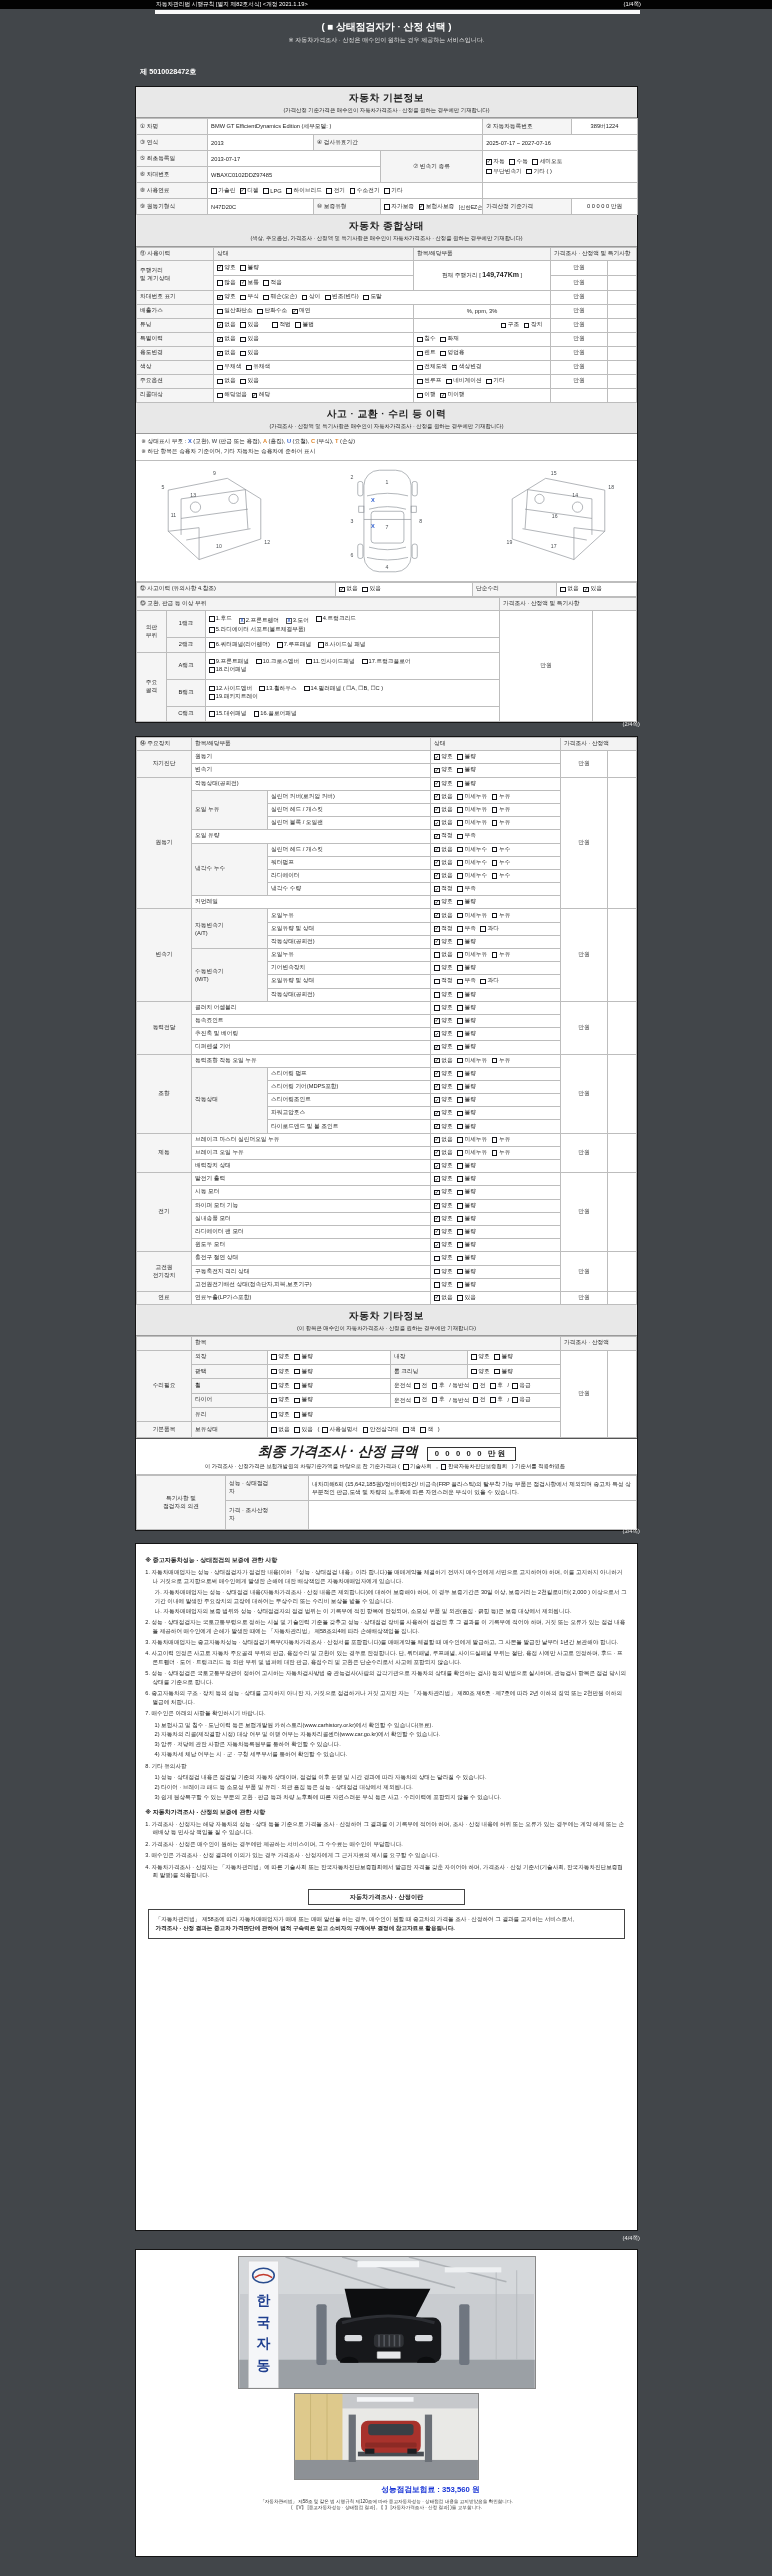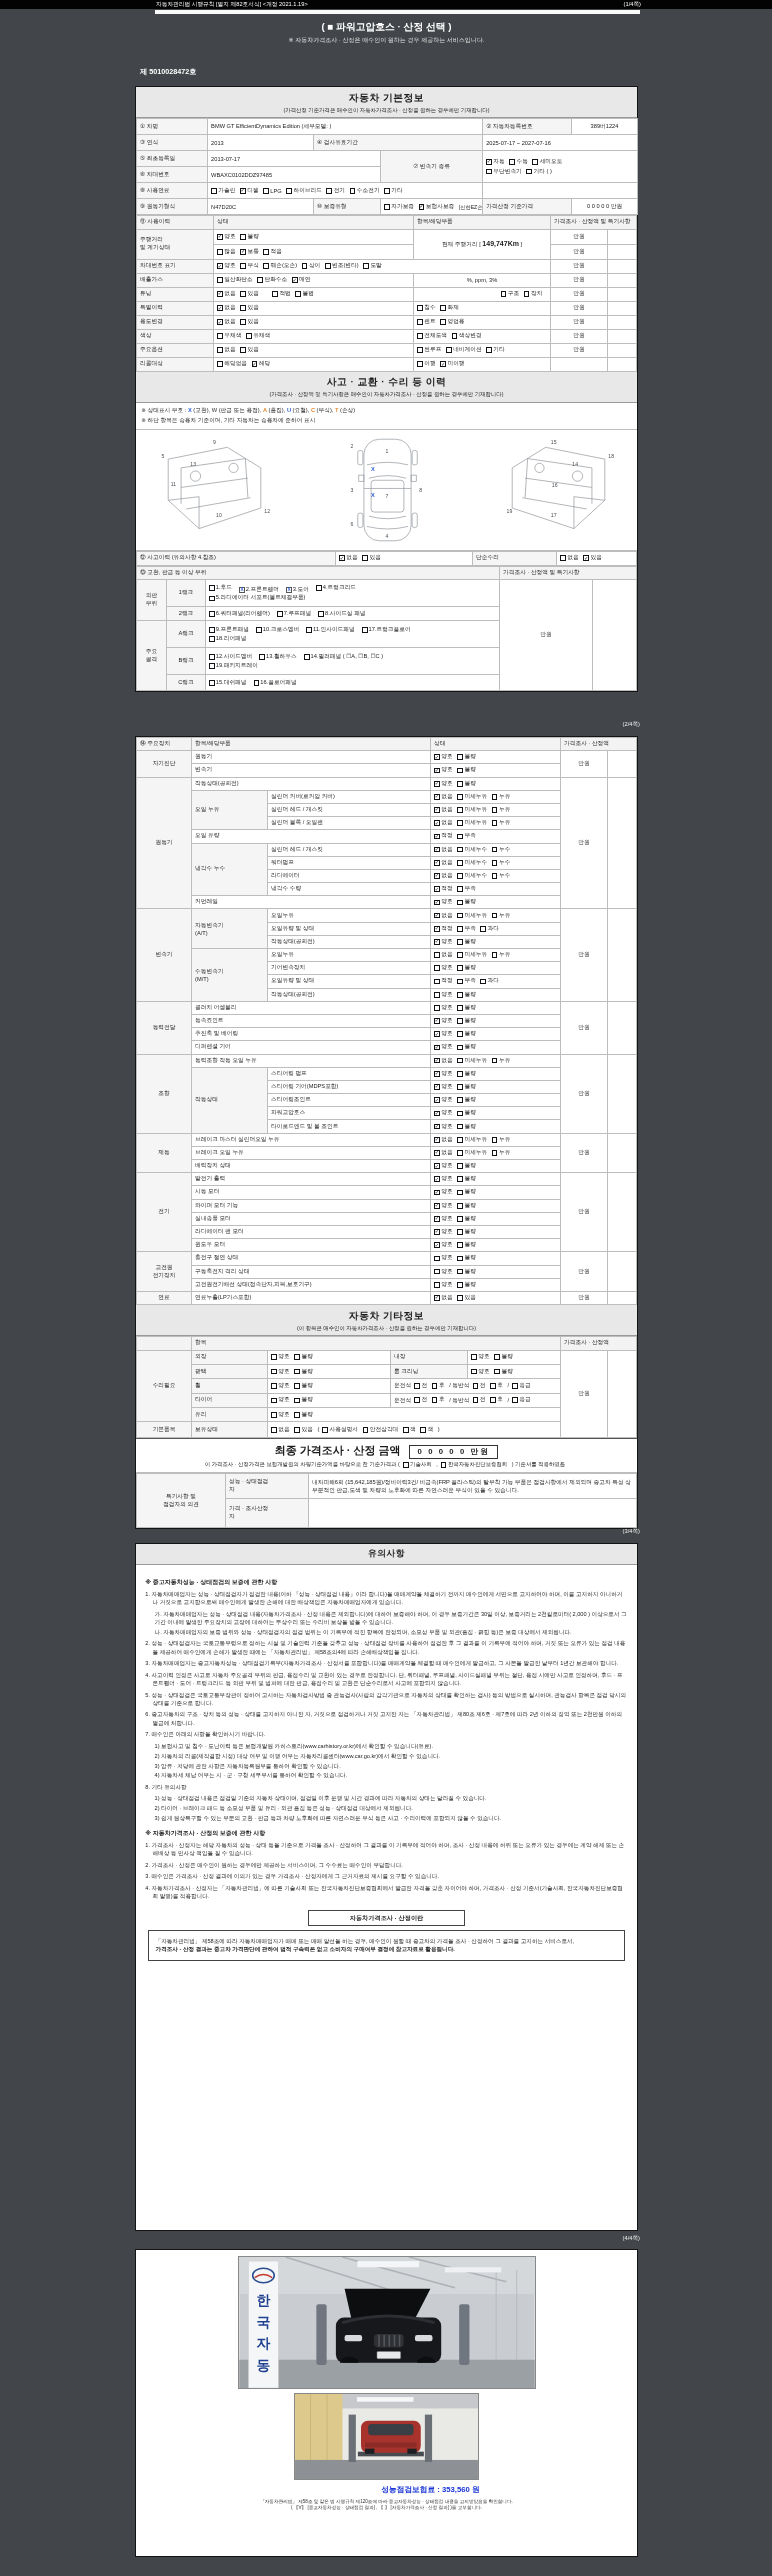--- a/index.html
+++ b/index.html
@@ -70,21 +70,21 @@
 </head>
 <body>
 
 <div id="topbar">
   <span class="tl">자동차관리법 시행규칙 [별지 제82호서식] &lt;개정 2021.1.19&gt;</span>
   <span class="tr">(1/4쪽)</span>
 </div>
 <div id="whiterule"></div>
 
 <div id="dochead">
-  <div class="t2">( ■ 파워고압호스 · 산정 선택 )</div>
+  <div class="t2">( ■ 상태점검자가 · 산정 선택 )</div>
   <div class="t3">※ 자동차가격조사 · 산정은 매수인이 원하는 경우 제공하는 서비스입니다.</div>
 </div>
 <div id="docno">제 5010028472호</div>
 
 <div class="card" style="top:86px;">
   <div class="band">
     <div class="bt">자동차 기본정보</div>
     <div class="bs">(가격산정 기준가격은 매수인이 자동차가격조사 · 산정을 원하는 경우에만 기재합니다)</div>
   </div>
   <table>
@@ -173,20 +173,24 @@
               </span><span class="cb">
                 <span class="bx">✓</span>
                 <span>보험사보증</span>
               </span></span><span style="font-size:5.2px">[신한EZ손해보험]</span></td>
       <td class="lbl">가격산정 기준가격</td>
       <td class="ctr">0 0 0 0 0 만원</td>
     </tr>
   </tbody>
     </table>
 
+  <div class="band">
+    <div class="bt">자동차 종합상태</div>
+    <div class="bs">(색상, 주요옵션, 가격조사 · 산정액 및 특기사항은 매수인이 자동차가격조사 · 산정을 원하는 경우에만 기재합니다)</div>
+  </div>
   <table>
     <colgroup>
         <col style="width:77px">
         <col style="width:200px">
         <col style="width:137px">
         <col style="width:57px">
         <col style="width:29px">
       </colgroup>
     <tbody>
         <tr style="height:13.4px">
@@ -1278,21 +1282,21 @@
               </span><span class="cb">
                 <span class="bx"></span>
                 <span>잭</span>
               </span><span class="cbt">)</span></span></td>
     </tr>
   </tbody>
     </table>
 
   <div id="finalwrap">
     <div id="finalrow">
-      <span style="font-size:11px;font-weight:bold;">최종 가격조사 · 산정 금액</span>
+      <span style="font-size:14px;font-weight:bold;font-style:italic;">최종 가격조사 · 산정 금액</span>
       <span class="amountbox">0  0  0  0  0 만원</span>
     </div>
     <div id="finalnote"><span class="cbg"><span class="cbt">이 가격조사 · 산정가격은 보험개발원의 차량기준가액을 바탕으로 한 기준가격과 (</span><span class="cb">
             <span class="bx"></span>
             <span>기술사회</span>
           </span><span class="cbt">,</span><span class="cb">
             <span class="bx"></span>
             <span>한국자동차진단보증협회</span>
           </span><span class="cbt">) 기준서를 적용하였음</span></span></div>
   </div>
@@ -1316,23 +1320,20 @@
 자</td>
       <td></td>
     </tr>
   </tbody>
     </table>
 </div>
 
 <div class="marker" style="top:1528px;">(3/4쪽)</div>
 
 <div class="card" style="top:1543px;height:688px;">
-  <div class="band small">
-    <div class="bt" style="font-size:8.8px">유의사항</div>
-  </div>
   <div id="noticebody">
     <div id="notice-blocks">
         <div class="n-h">※ 중고자동차성능 · 상태점검의 보증에 관한 사항</div>
         <div class="n-p">1. 자동차매매업자는 성능 · 상태점검자가 점검한 내용(이하 『성능 · 상태점검 내용』이라 합니다)을 매매계약을 체결하기 전까지 매수인에게 서면으로 고지하여야 하며, 이를 고지하지 아니하거나 거짓으로 고지함으로써 매수인에게 발생한 손해에 대한 배상책임은 자동차매매업자에게 있습니다.</div>
         <div class="n-s">가. 자동차매매업자는 성능 · 상태점검 내용(자동차가격조사 · 산정 내용은 제외합니다)에 대하여 보증해야 하며, 이 경우 보증기간은 30일 이상, 보증거리는 2천킬로미터( 2,000 ) 이상으로서 그 기간 이내에 발생한 주요장치의 고장에 대하여는 무상수리 또는 수리비 보상을 받을 수 있습니다.</div>
         <div class="n-s">나. 자동차매매업자의 보증 범위와 성능 · 상태점검자의 점검 범위는 이 기록부에 적힌 항목에 한정되며, 소모성 부품 및 외관(흠집 · 긁힘 등)은 보증 대상에서 제외됩니다.</div>
         <div class="n-p">2. 성능 · 상태점검자는 국토교통부령으로 정하는 시설 및 기술인력 기준을 갖추고 성능 · 상태점검 장비를 사용하여 점검한 후 그 결과를 이 기록부에 적어야 하며, 거짓 또는 오류가 있는 점검 내용을 제공하여 매수인에게 손해가 발생한 때에는 「자동차관리법」 제58조의4에 따라 손해배상책임을 집니다.</div>
         <div class="n-p">3. 자동차매매업자는 중고자동차성능 · 상태점검기록부(자동차가격조사 · 산정서를 포함합니다)를 매매계약을 체결할 때 매수인에게 발급하고, 그 사본을 발급한 날부터 1년간 보관해야 합니다.</div>
         <div class="n-p">4. 사고이력 인정은 사고로 자동차 주요골격 부위의 판금, 용접수리 및 교환이 있는 경우로 한정합니다. 단, 쿼터패널, 루프패널, 사이드실패널 부위는 절단, 용접 시에만 사고로 인정하며, 후드 · 프론트휀더 · 도어 · 트렁크리드 등 외판 부위 및 범퍼에 대한 판금, 용접수리 및 교환은 단순수리로서 사고에 포함되지 않습니다.</div>
         <div class="n-p">5. 성능 · 상태점검은 국토교통부장관이 정하여 고시하는 자동차검사방법 중 관능검사(사람의 감각기관으로 자동차의 상태를 확인하는 검사) 등의 방법으로 실시하며, 관능검사 항목은 점검 당시의 상태를 기준으로 합니다.</div>

